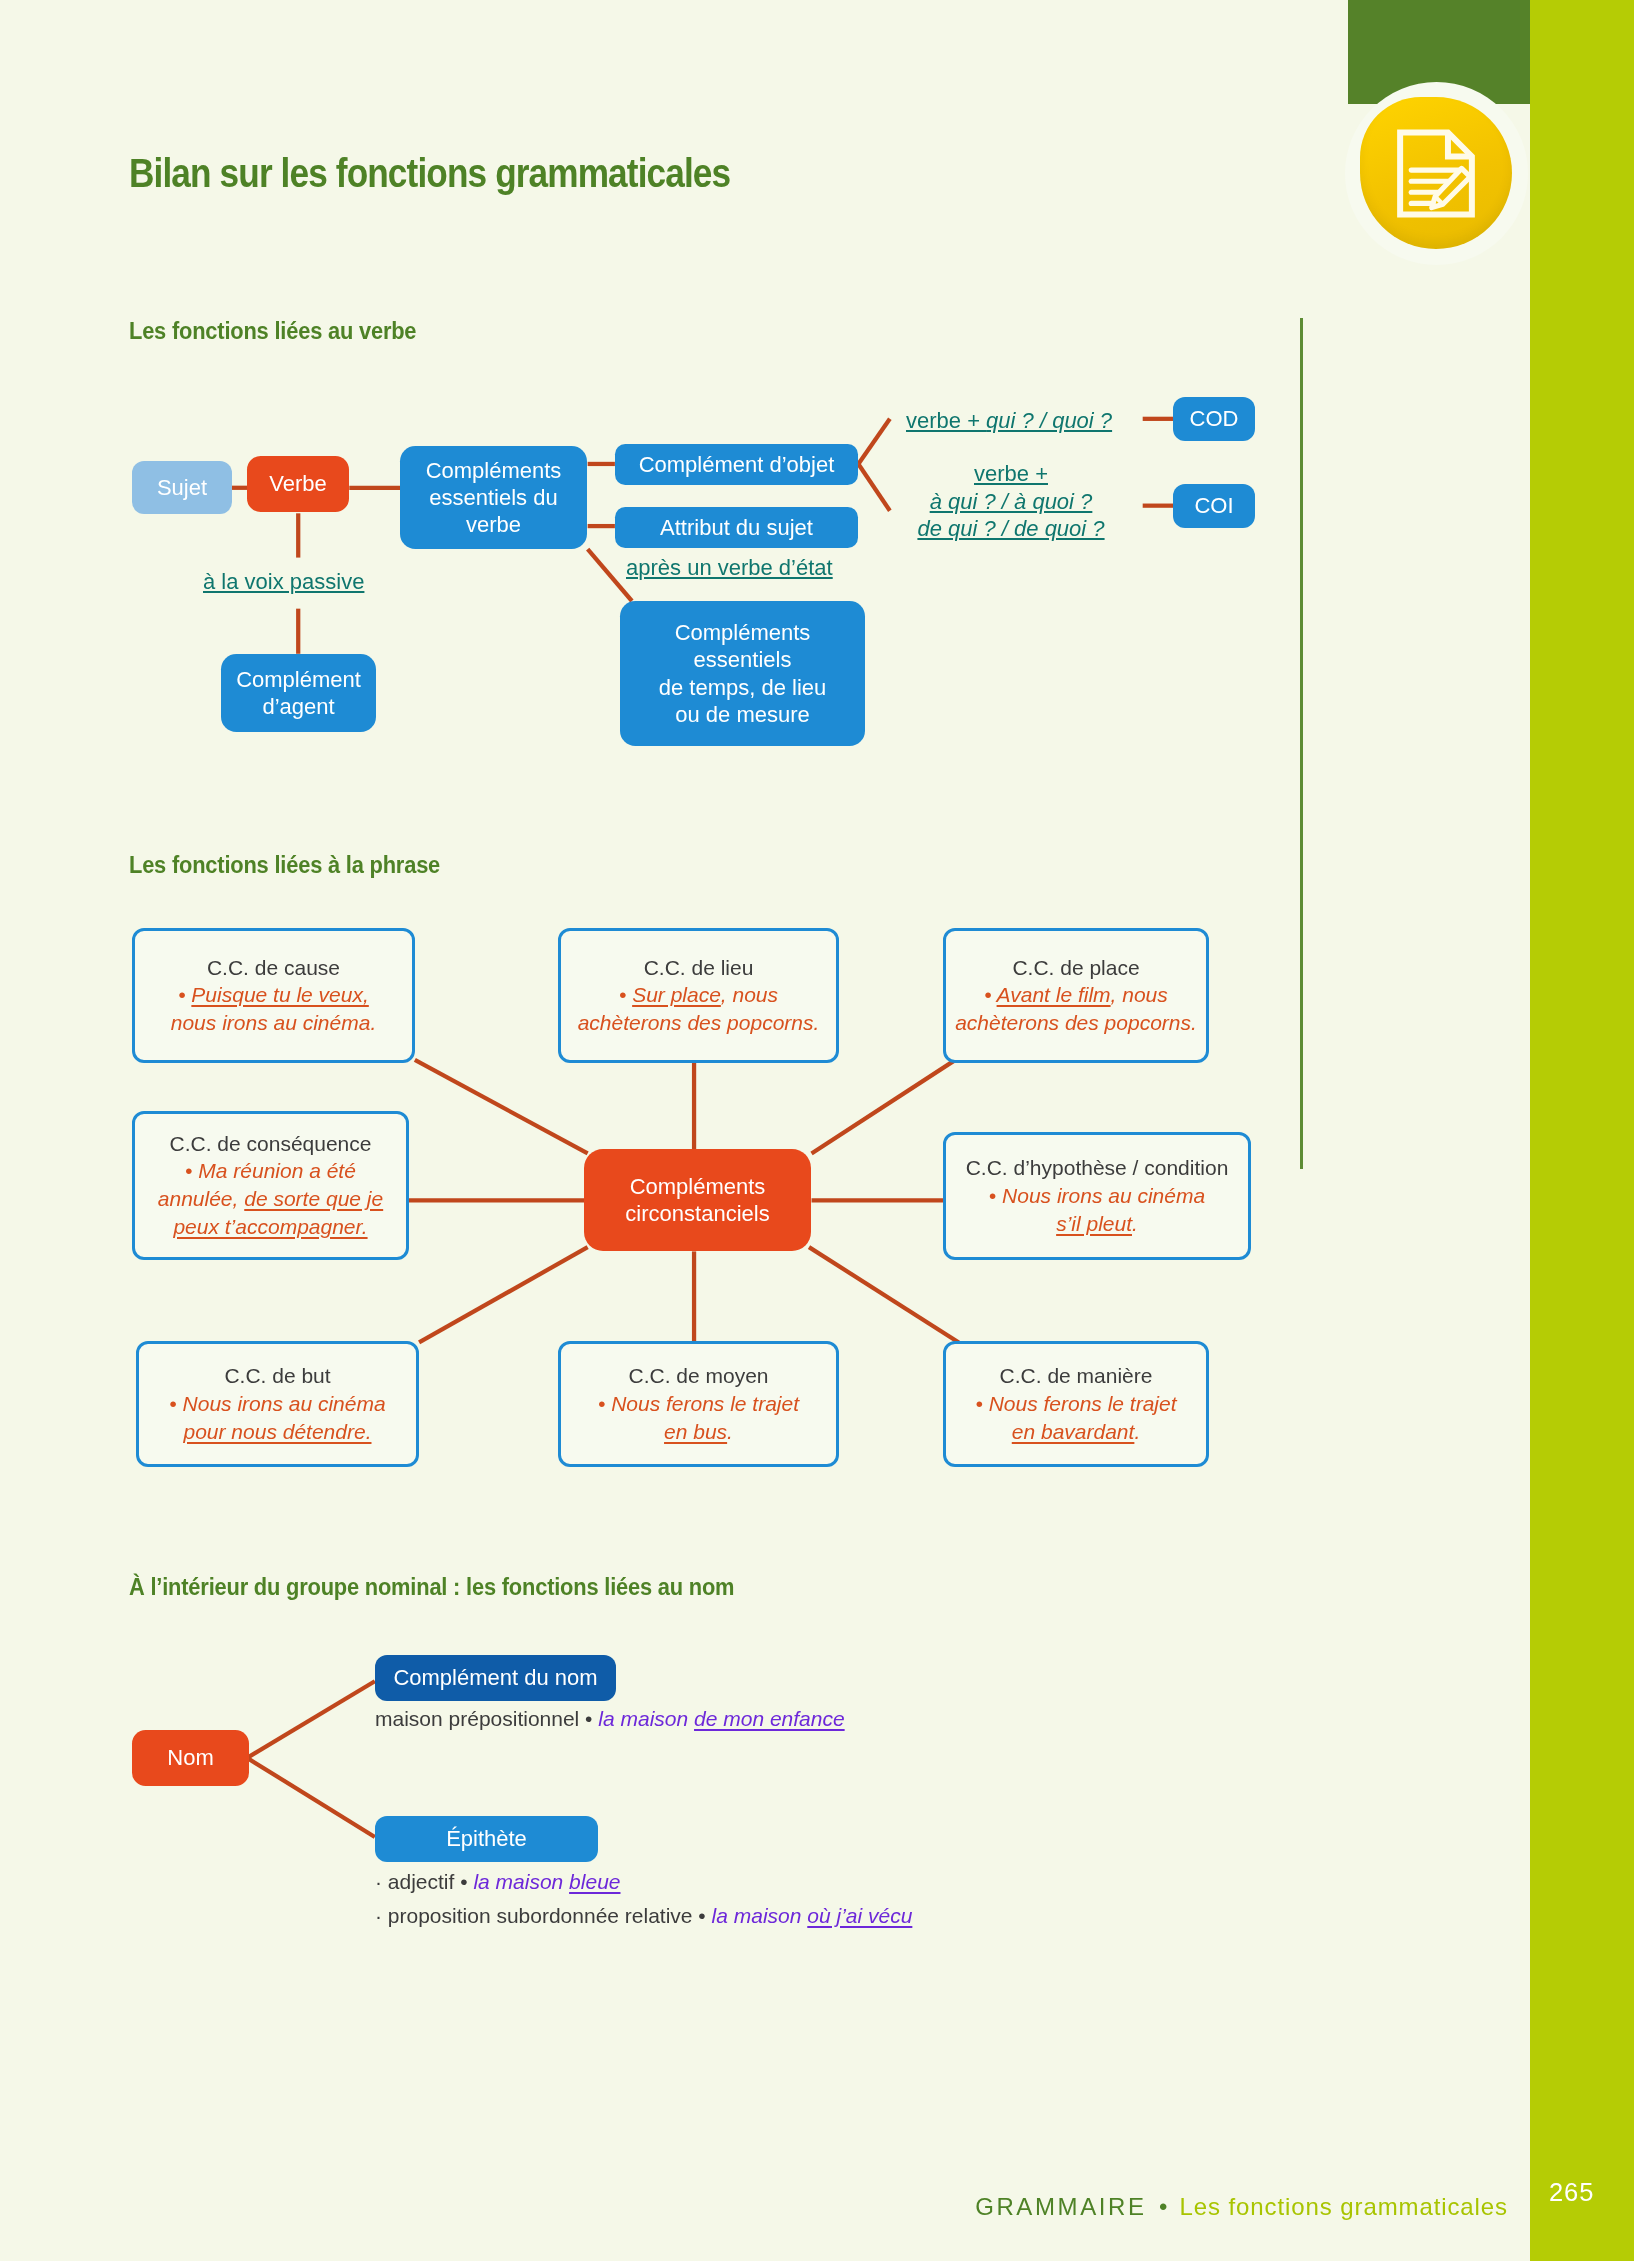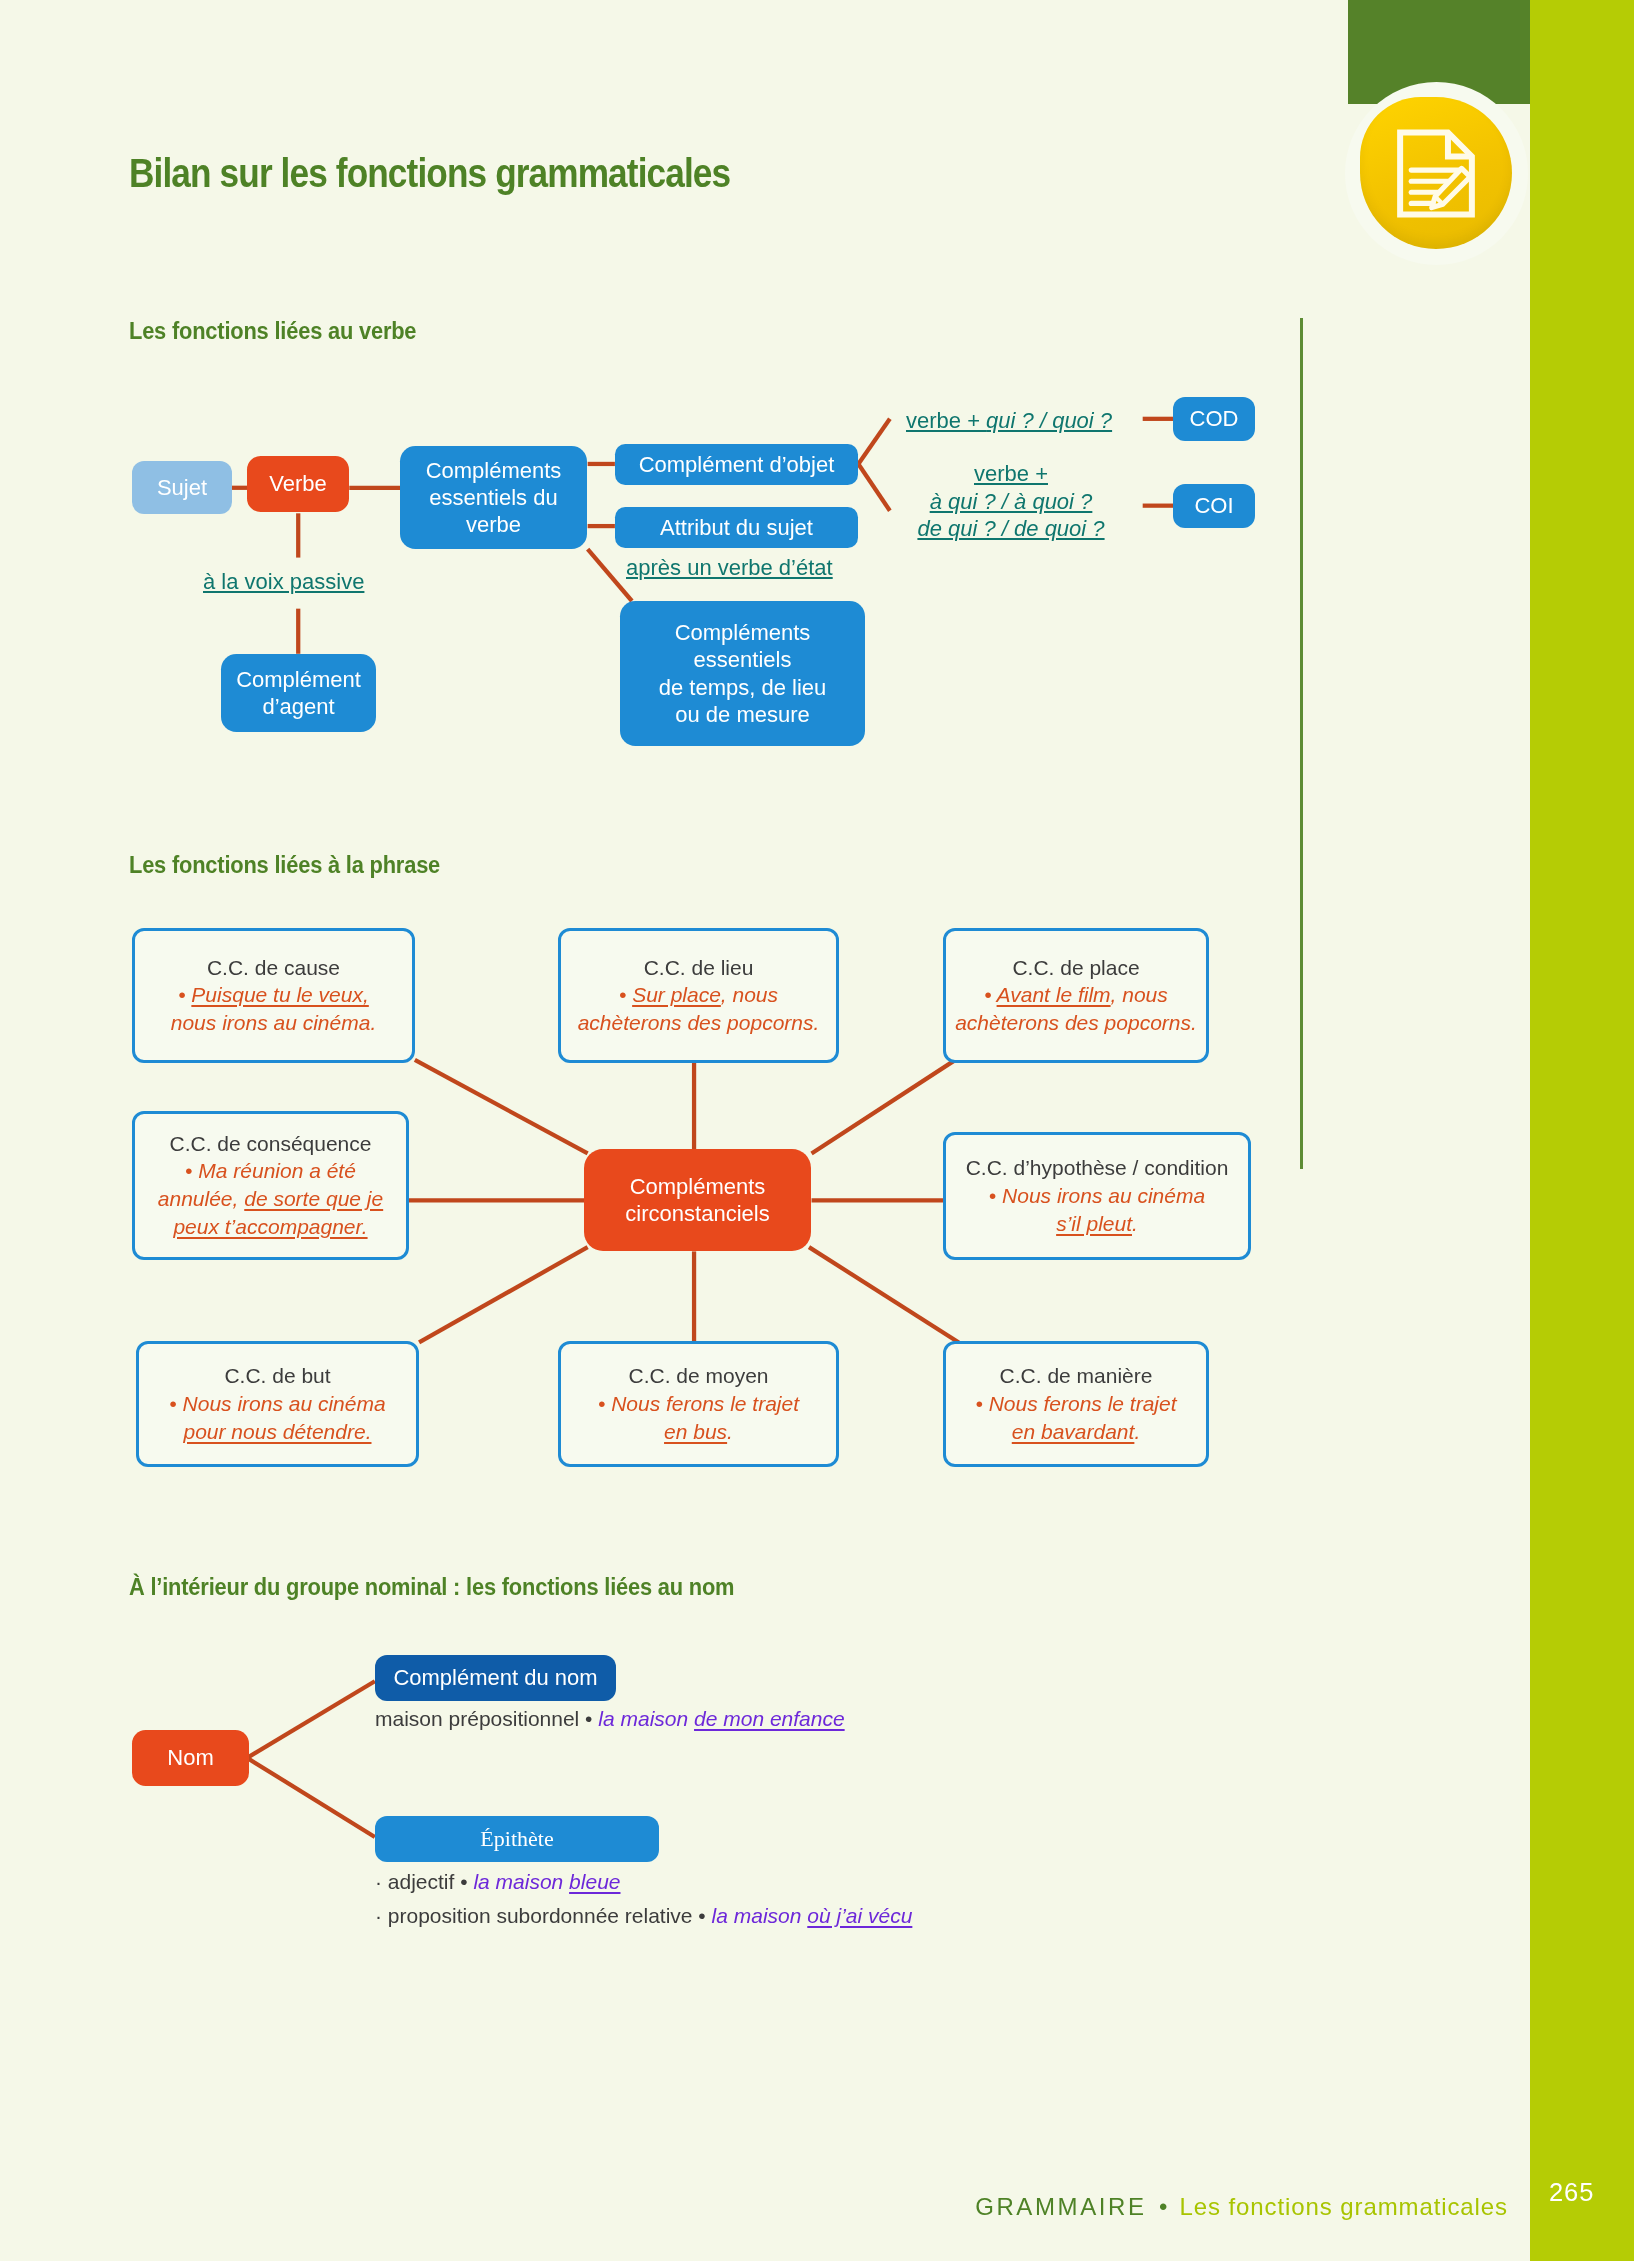--- a/index.html
+++ b/index.html
@@ -266,21 +266,21 @@
   </div>
 
   <div class="node n-navy" style="left:375px; top:1655px; width:241px; height:46px; border-radius:12px; font-size:22px;">
     <span>Complément du nom</span>
   </div>
 
   <div class="s3-text" style="left:375px; top:1707px; white-space:nowrap;">
     <span>maison prépositionnel • </span><span class="ex"><span>la maison </span><u>de mon enfance</u></span>
   </div>
 
-  <div class="node n-blue" style="left:375px; top:1816px; width:284px; height:46px; border-radius:12px; font-size:22px;font-family:Liberation Serif, serif;">
+  <div class="node n-blue" style="left:375px; top:1816px; width:223px; height:46px; border-radius:12px; font-size:22px;">
     <span>Épithète</span>
   </div>
 
   <div class="s3-text" style="left:375px; top:1870px; white-space:nowrap;">
     <span>· adjectif • </span><span class="ex"><span>la maison </span><u>bleue</u></span>
   </div>
 
   <div class="s3-text" style="left:375px; top:1904px; white-space:nowrap;">
     <span>· proposition subordonnée relative • </span><span class="ex"><span>la maison </span><u>où j’ai vécu</u></span>
   </div>

